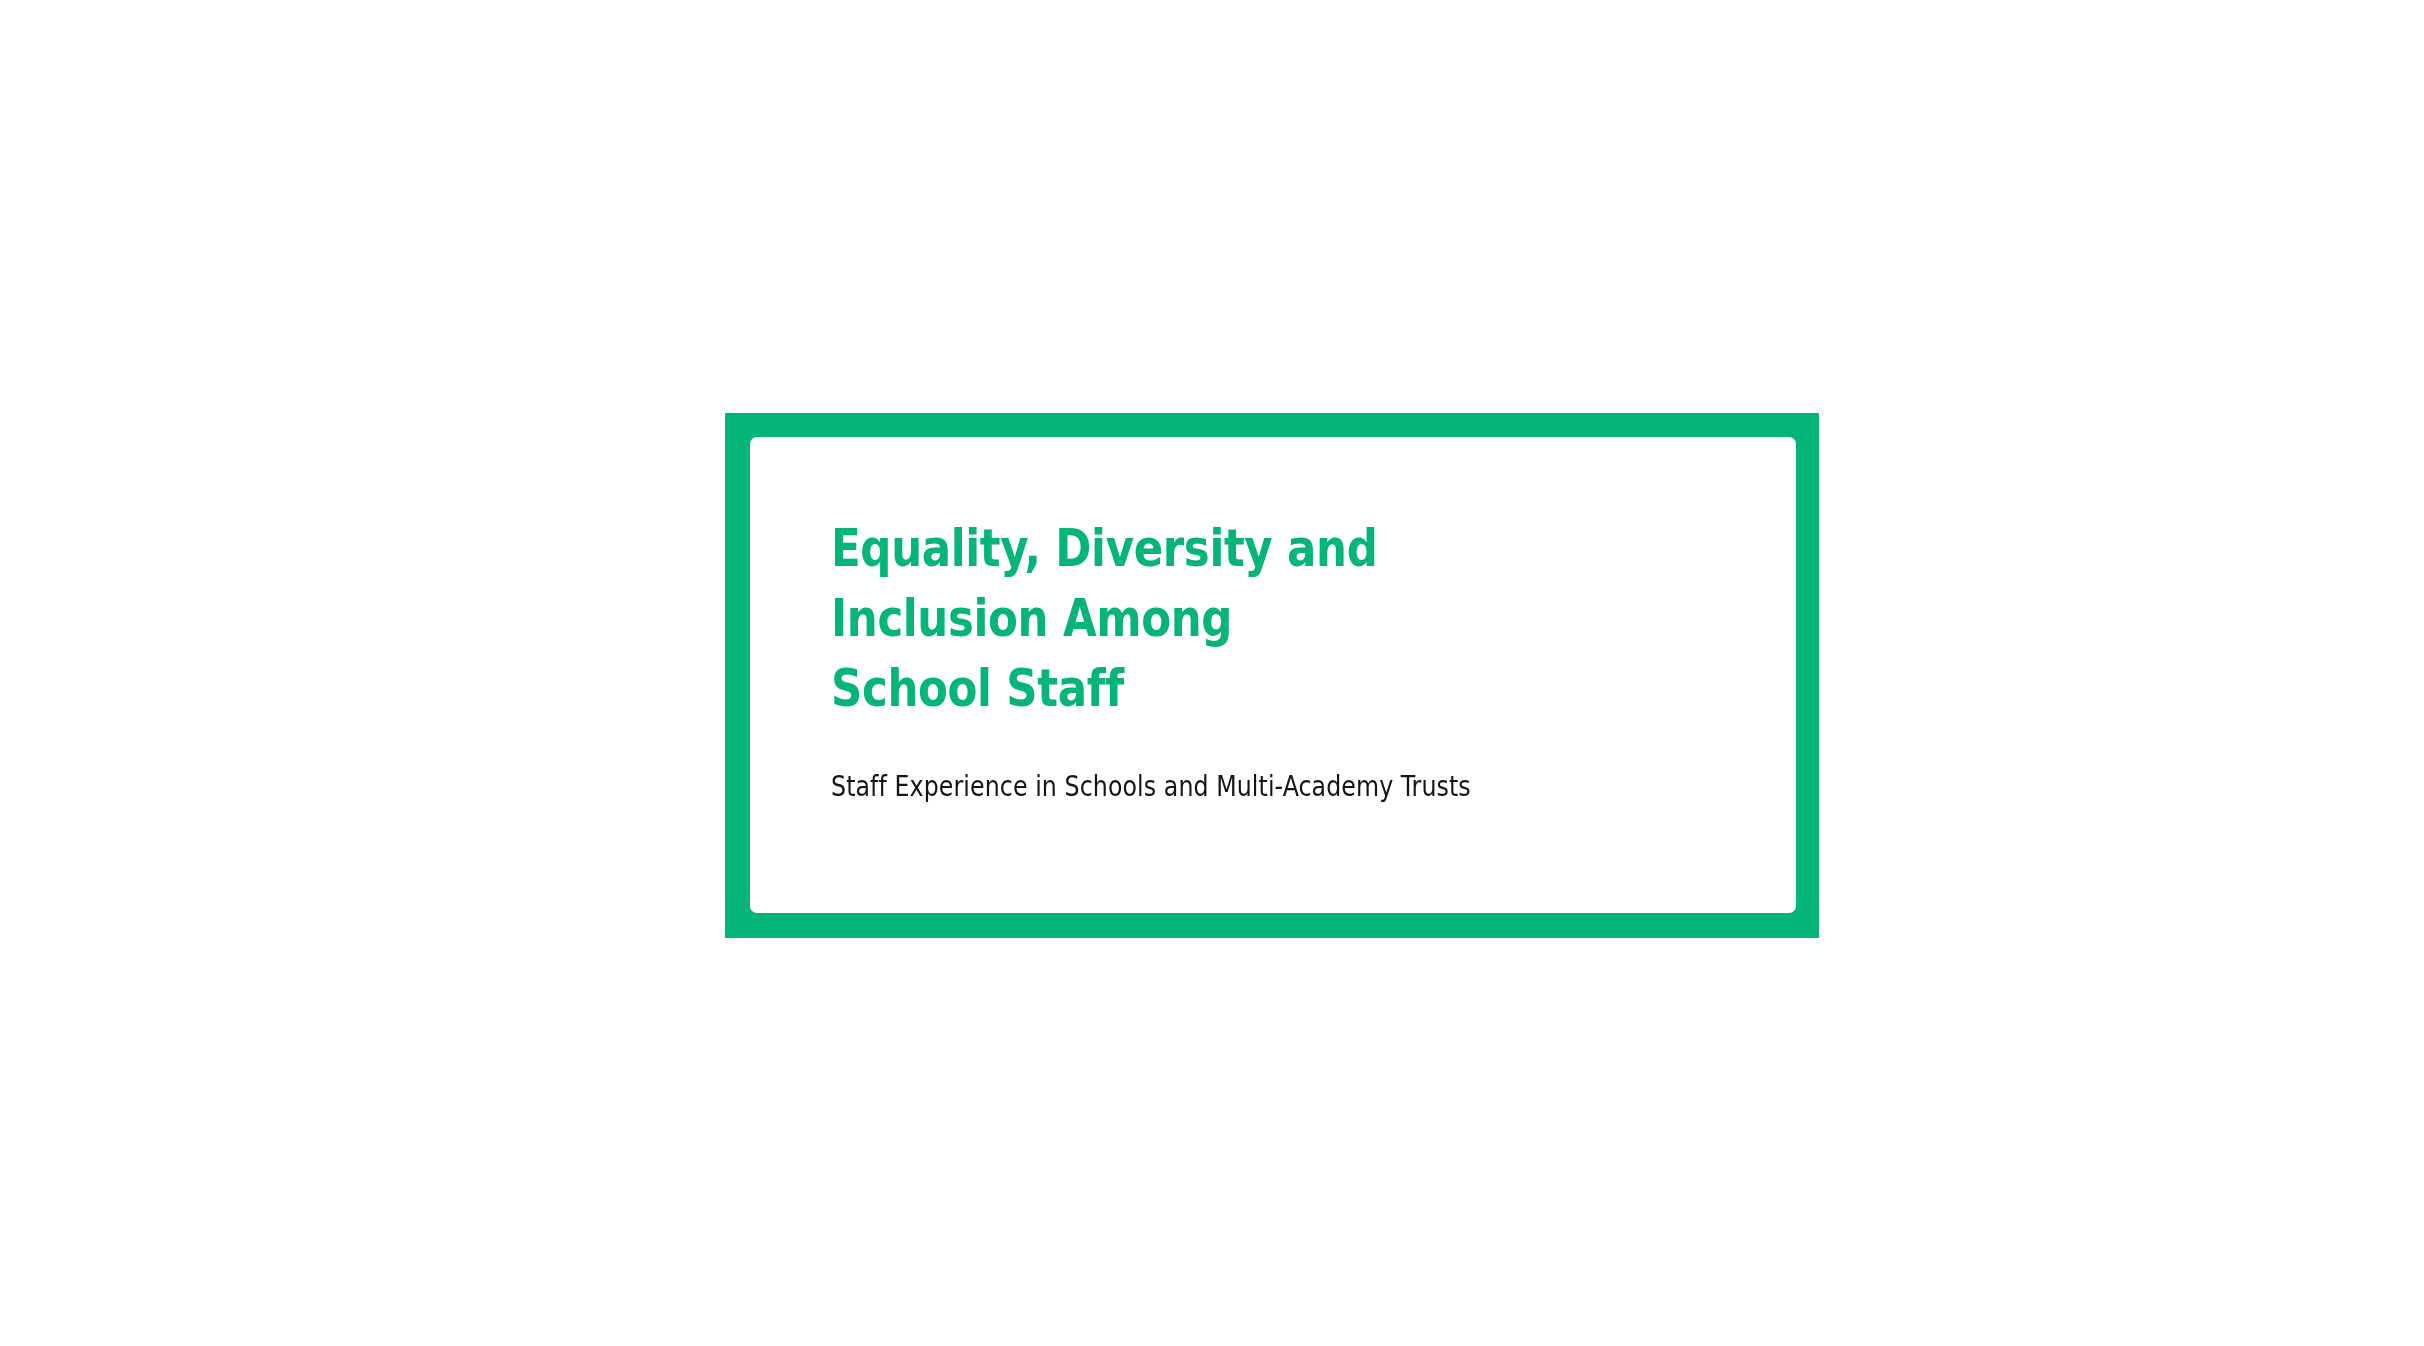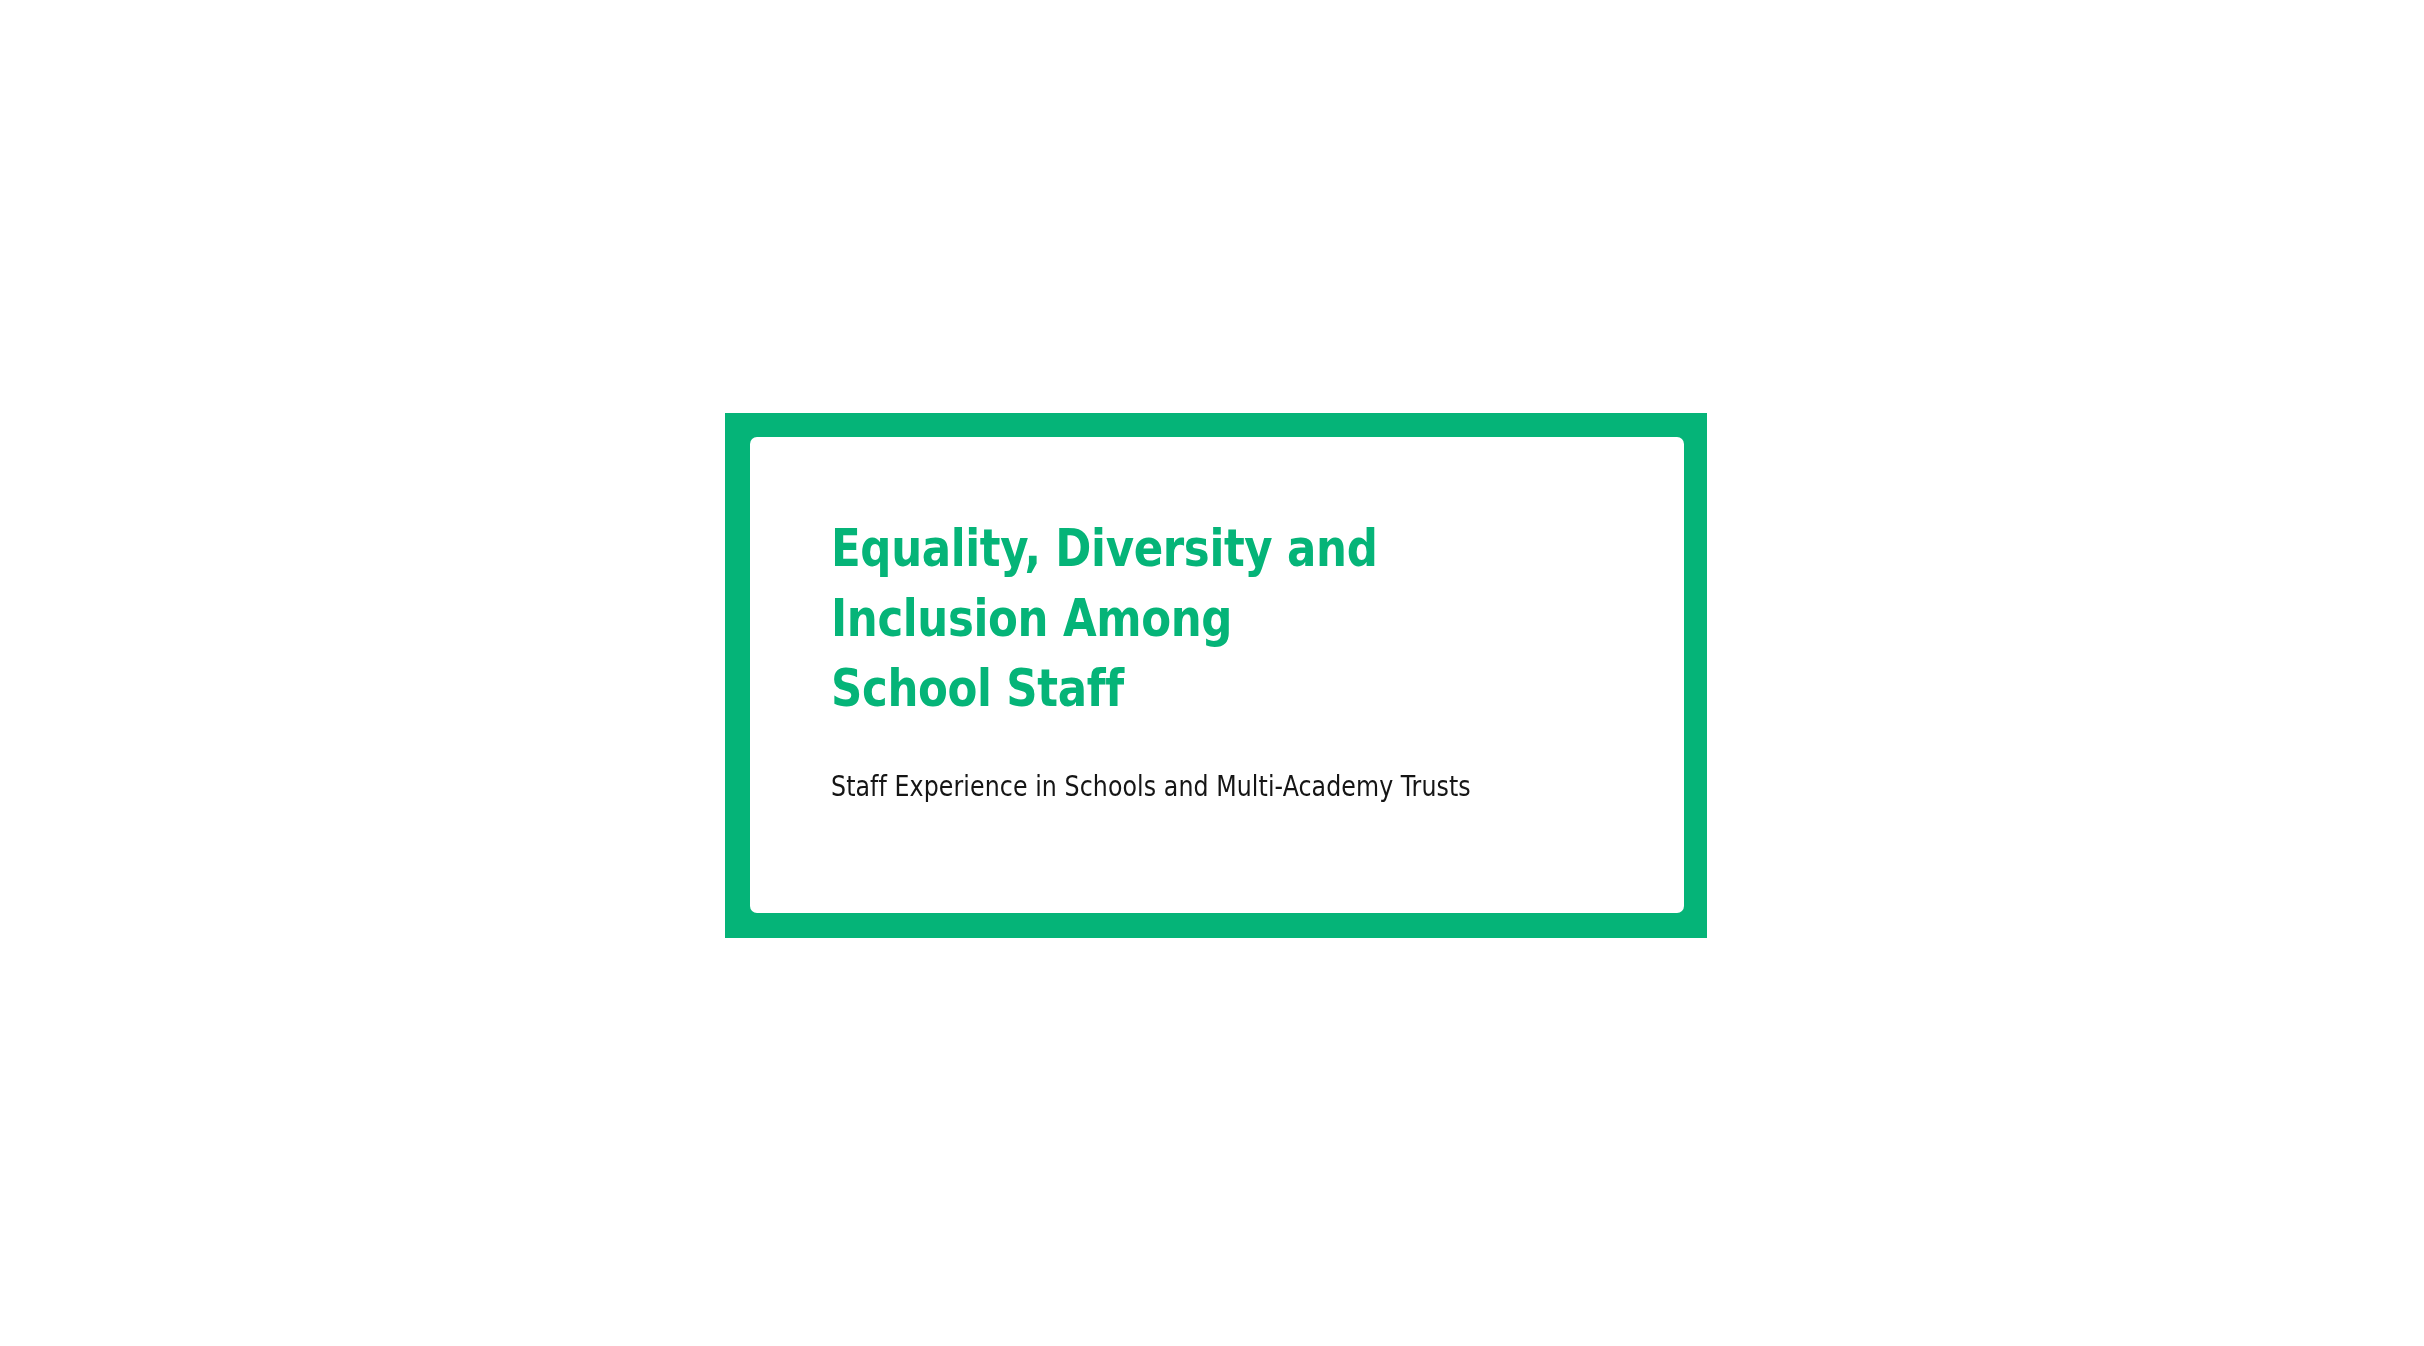--- a/index.html
+++ b/index.html
@@ -24,21 +24,21 @@
     width: 2424px;
     height: 1346px;
     background: #ffffff;
   }
 
   
   #title-card {
     position: absolute;
     left: 725px;
     top: 413px;
-    width: 982px;
+    width: 1094px;
     height: 525px;
     background: #05b478;
     box-sizing: border-box;
     padding: 24px 23px 25px 25px;
   }
 
   
   #card-inner {
     width: 100%;
     height: 100%;

